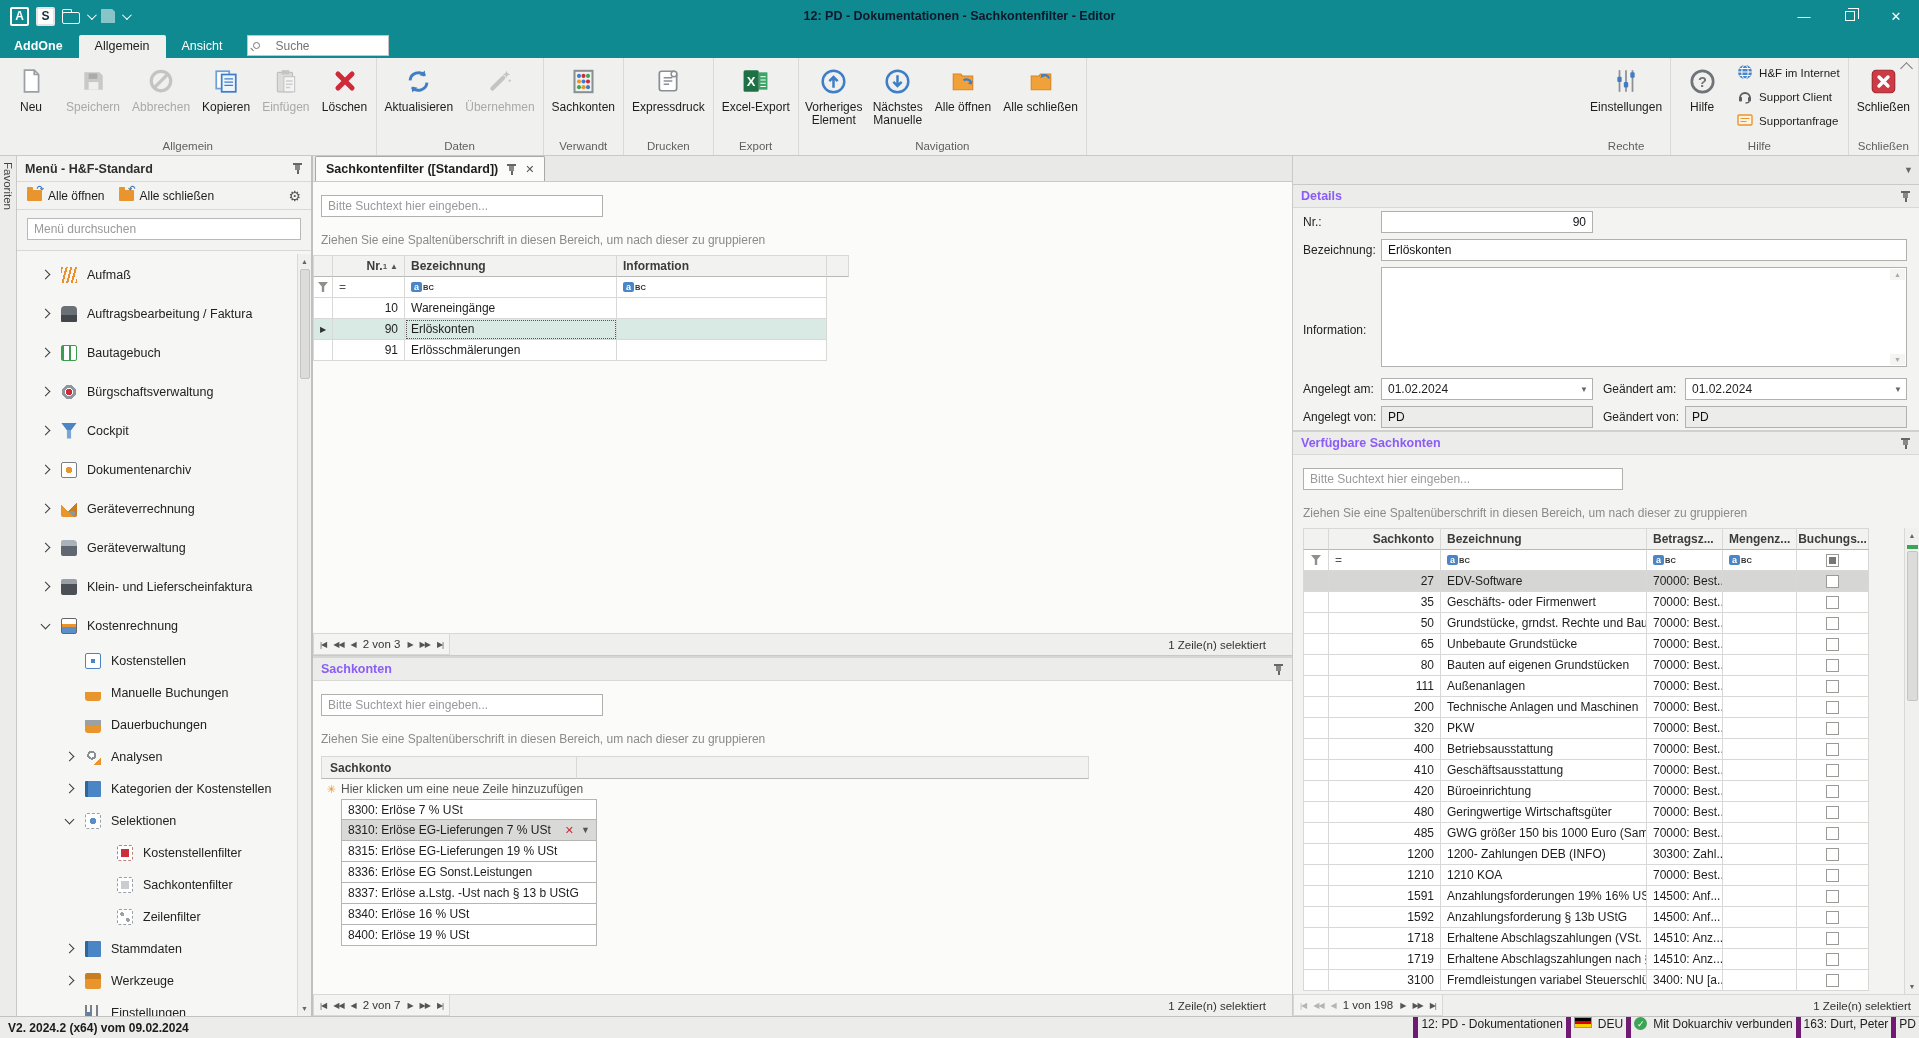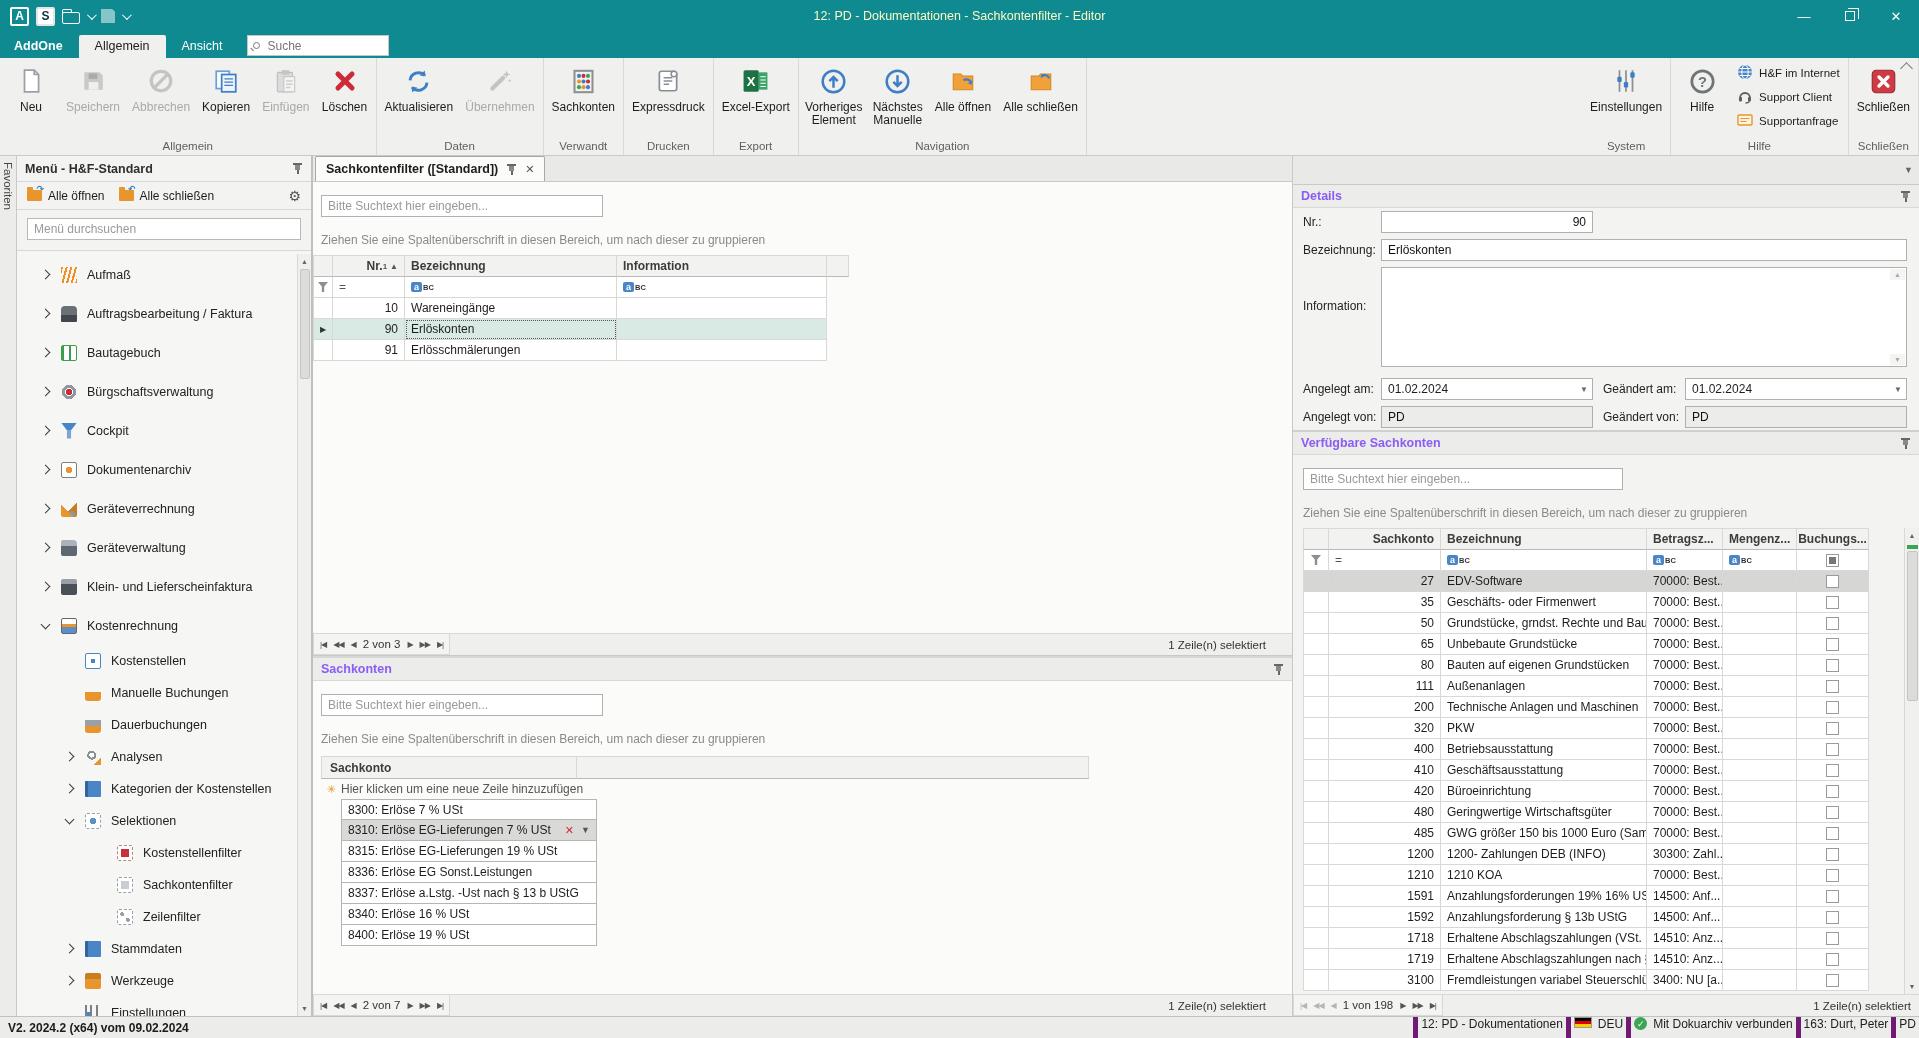--- a/index.html
+++ b/index.html
@@ -22,36 +22,36 @@
   html,body{width:1919px;height:1038px;overflow:hidden}
   body{font-family:"Liberation Sans","DejaVu Sans",sans-serif;font-size:12px;color:var(--txt);background:#e8e8e6}
   .app{width:1919px;height:1038px;display:flex;flex-direction:column}
 
   
   .titlebar{height:32px;background:var(--teal);display:flex;align-items:center;position:relative;flex:none}
   .qat{display:flex;align-items:center;gap:7px;padding-left:10px;z-index:2}
   .badge{width:19px;height:19px;display:flex;align-items:center;justify-content:center;font-weight:bold;font-size:12px;border-radius:2px}
   .badge-a{border:2px solid #fff;color:#fff;background:var(--teal)}
   .badge-s{background:#fff;color:#13343a;border:2px solid #e5e5e5}
-  .wtitle{position:absolute;left:0;right:0;text-align:center;color:#fef9c3;font-weight:normal;font-size:12.5px}
+  .wtitle{position:absolute;left:0;right:0;text-align:center;color:#0f172a;font-weight:bold;font-size:12.5px}
   .winbtns{margin-left:auto;display:flex;z-index:2}
   .winbtn{width:46px;height:32px;display:flex;align-items:center;justify-content:center;color:#fff;font-size:13px}
   .restore-glyph{width:10px;height:10px;border:1.4px solid #fff;position:relative}
   .restore-glyph::before{content:"";position:absolute;left:2px;top:-4px;width:10px;height:10px;border:1.4px solid #fff;border-left:none;border-bottom:none}
   .chev-dn-w{width:7px;height:7px;border-right:1.6px solid #fff;border-bottom:1.6px solid #fff;transform:rotate(45deg) translateY(-2px)}
   .fold-w{width:18px;height:12px;border:1.8px solid #fff;border-radius:2px;position:relative;margin-top:3px}
   .fold-w::before{content:"";position:absolute;top:-4px;left:-1px;width:8px;height:3px;border:1.8px solid #fff;border-bottom:none;border-radius:2px 2px 0 0}
   .save-w{width:14px;height:14px;background:rgba(255,255,255,.5);clip-path:polygon(0 0,80% 0,100% 20%,100% 100%,0 100%);position:relative}
 
   
   .tabrow{height:26px;background:var(--teal);display:flex;align-items:flex-end;flex:none}
   .rtab{padding:4px 16px 5px;color:#fff;font-size:12.5px}
   .rtab.addone{font-weight:bold;padding-left:14px}
   .rtab.active{background:var(--ribbon-bg);color:#222;border-radius:2px 2px 0 0}
-  .tabsearch{margin-left:8px;margin-bottom:2px;background:#fff;border:1px solid #c5c5c5;width:142px;height:21px;display:flex;align-items:center;padding:0 5px;gap:8px}
+  .tabsearch{margin-left:8px;margin-bottom:2px;background:#fff;border:1px solid #c5c5c5;width:142px;height:21px;display:flex;align-items:center;padding:0 5px;gap:16px}
   .mag{width:7px;height:7px;border:1.4px solid #777;border-radius:50%;position:relative;flex:none}
   .mag::after{content:"";position:absolute;width:4px;height:1.4px;background:#777;left:-4px;top:6px;transform:rotate(45deg)}
   .tabsearch input{border:none;outline:none;width:100%;font-size:12px;font-family:inherit;background:transparent}
 
   
   .ribbon{height:98px;background:var(--ribbon-bg);border-bottom:1px solid var(--border);display:flex;flex:none;position:relative}
   .rgroup{display:flex;flex-direction:column;border-right:1px solid #d9d9d7;padding:2px 2px 0}
   .rgroup.nosep{border-right:none;flex:1}
   .rbtns{flex:1;display:flex;align-items:stretch}
   .rbtn{min-width:58px;padding:3px 6px 2px;display:flex;flex-direction:column;align-items:center;justify-content:flex-start;text-align:center;font-size:12px;line-height:13px;gap:2px}
@@ -468,21 +468,21 @@
                 <g fill="#3f7ec6">
                   <rect x="4" y="8" width="4" height="5" rx="1"></rect>
                   <rect x="10" y="13" width="4" height="5" rx="1"></rect>
                   <rect x="16" y="4" width="4" height="5" rx="1"></rect>
                 </g>
               </svg>
             </span>
           <span>Einstellungen</span>
         </div>
       </div>
-      <div class="rlabel">System</div>
+      <div class="rlabel">Rechte</div>
     </div>
 
     <div class="rgroup">
       <div class="rbtns">
         <div class="rbtn">
           <span class="ricon">
               <svg width="27" height="27" viewBox="0 0 24 24">
                 <circle cx="12" cy="12" r="9.5" fill="none" stroke="#6f7478" stroke-width="2.4"></circle>
                 <text x="12" y="16.5" text-anchor="middle" font-size="13" font-weight="bold" fill="#6f7478" font-family="Liberation Sans,sans-serif">?</text>
               </svg>
@@ -897,21 +897,21 @@
         <div style="height:6px"></div>
         <div class="frow">
           <label>Nr.:</label>
           <input class="finput num" value="90" style="">
         </div>
         <div class="frow">
           <label>Bezeichnung:</label>
           <input class="finput wide" value="Erlöskonten" style="">
         </div>
         <div class="frow" style="align-items:flex-start">
-          <label style="margin-top:32px">Information:</label>
+          <label style="margin-top:56px">Information:</label>
           <div class="ftext">
             <div class="tscroll">
               <span class="tsa">▲</span>
               <span class="tsa">▼</span>
             </div>
           </div>
         </div>
         <div class="frow" style="margin-top:8px">
           <label>Angelegt am:</label>
           <div class="fdrop">

